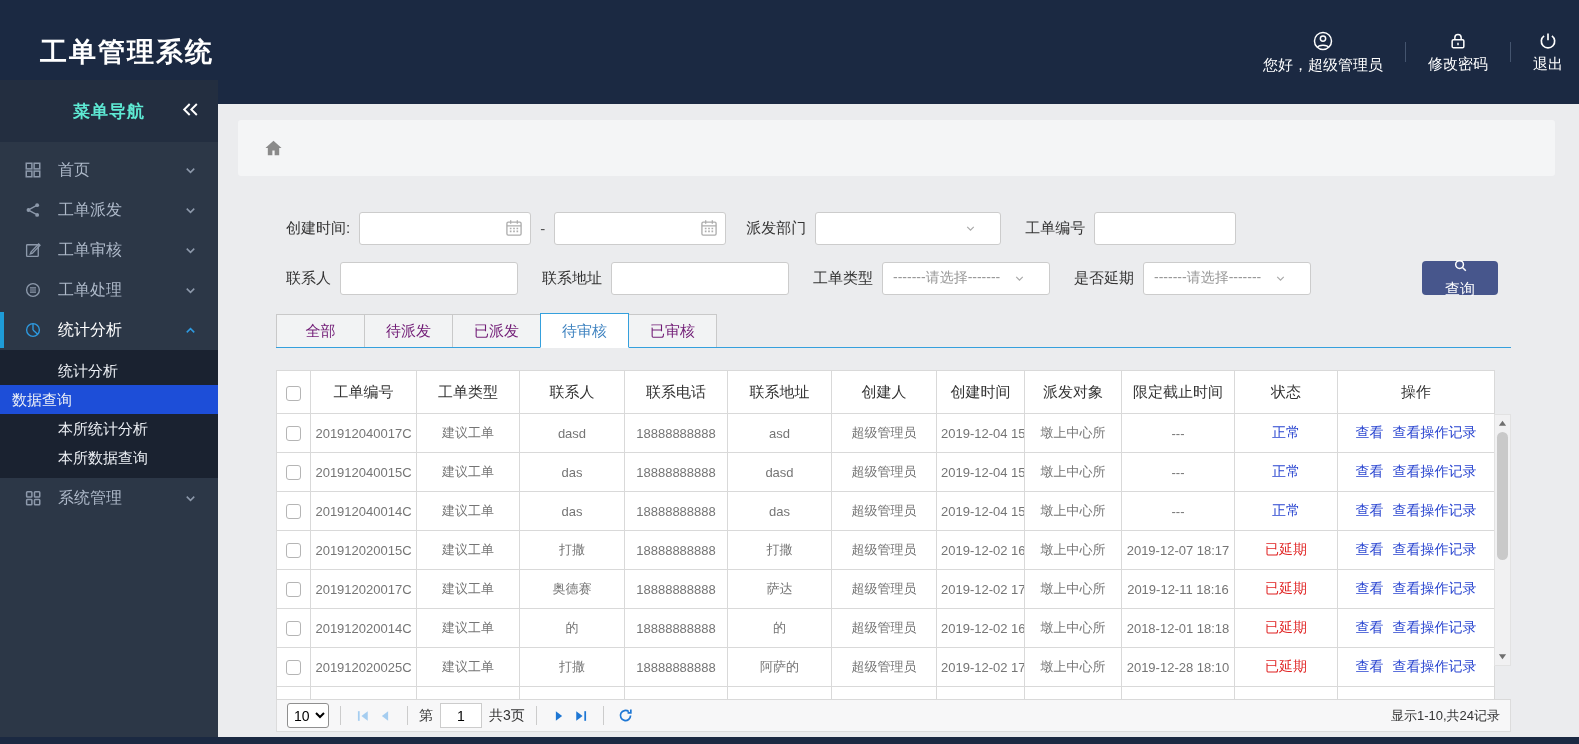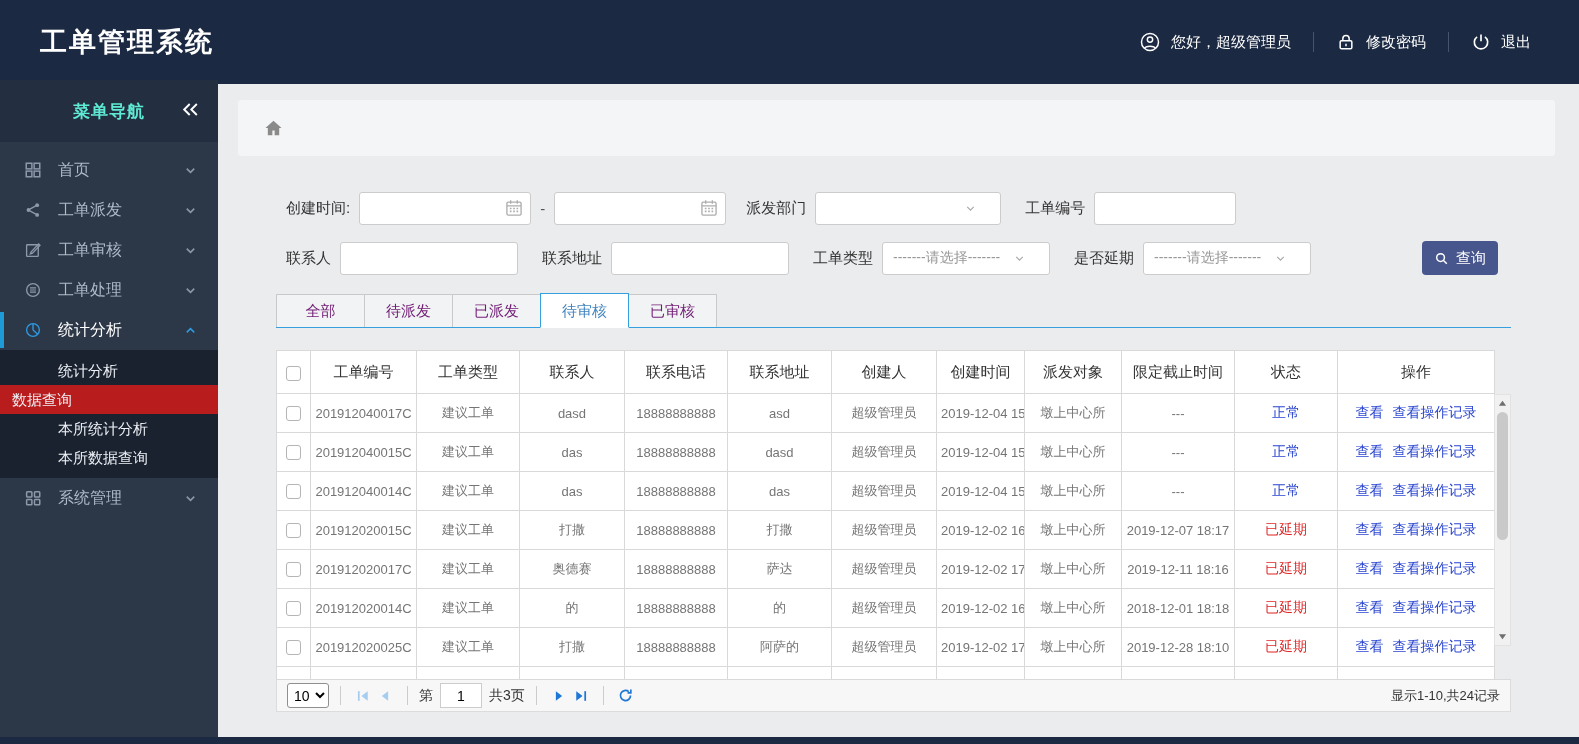--- a/index.html
+++ b/index.html
@@ -2,46 +2,46 @@
 <html><head>
 <meta charset="utf-8">
 <style>
   * { margin:0; padding:0; box-sizing:border-box; }
   html,body { width:1579px; height:744px; overflow:hidden; }
   body {
     font-family:"Liberation Sans","DejaVu Sans",sans-serif;
     background:#ebecee; position:relative; font-size:14px; color:#333;
   }
   
-  .header { height:84px; background:#1b2942; display:flex; align-items:center;
-    justify-content:space-between; padding:0 48px 0 40px; }
+  .header { height:104px; background:#1b2942; display:flex; align-items:center;
+    justify-content:space-between; padding:0 16px 0 40px; }
   .header-title { color:#fff; font-size:27px; font-weight:bold; letter-spacing:2px; }
   .header-right { display:flex; align-items:center; color:#fff; font-size:15px; }
-  .hr-item { display:flex; align-items:center; gap:10px; cursor:pointer; color:#fff; }
+  .hr-item { display:flex; align-items:center; gap:4px; cursor:pointer; color:#fff;flex-direction:column; }
   .hr-item .icon { display:flex; }
   .hr-sep { width:1px; height:20px; background:#44546e; margin:0 22px; }
   
   .sidebar { position:absolute; top:80px; left:0; bottom:7px; width:218px; background:#2c3747; }
   .sidebar-head { height:62px; background:#232e40; display:flex; align-items:center;
     justify-content:center; position:relative; }
   .sidebar-title { color:#5eead4; font-size:17px; font-weight:bold; letter-spacing:1px; }
   .collapse-btn { position:absolute; right:18px; top:20px; color:#fff; cursor:pointer; display:flex; }
   .nav { padding-top:8px; }
   .nav-item { height:40px; display:flex; align-items:center; padding:0 20px 0 24px;
     color:#aeb9c9; font-size:16px; cursor:pointer; position:relative; }
   .nav-item .icon { width:20px; margin-right:14px; display:flex; color:#8d99ab; }
   .nav-item .chev { margin-left:auto; display:flex; color:#8d99ab; }
   .nav-item.active { color:#fff; }
   .nav-item.active::before { content:''; position:absolute; left:0; top:2px; bottom:2px;
     width:4px; background:#1e9bd7; }
   .nav-item.active .icon, .nav-item.active .chev { color:#2e9ae0; }
   .submenu { background:#1a2230; padding:6px 0; }
   .submenu-item { height:29px; line-height:29px; padding-left:58px; color:#eef1f6;
     font-size:15px; cursor:pointer; }
-  .submenu-item.selected { background:#b91c1c;padding-left:12px; }
+  .submenu-item.selected { background:#1d4ed8;padding-left:12px; }
   
   .main { margin-left:218px; padding:16px 24px 0 20px; }
   .breadcrumb { height:56px; background:#f4f5f6; border-radius:3px; display:flex;
     align-items:center; padding-left:25px; color:#8a8a8a; }
   
   .filters { margin:36px 0 0 48px; width:1212px; font-size:15px; }
   .filter-row { display:flex; align-items:center; margin-bottom:16px; }
   .f-label { margin-right:9px; color:#333; white-space:nowrap; }
   .txt { height:33px; border:1px solid #ccc; border-radius:3px; background:#fff;
     padding:0 8px; font-size:14px; color:#333; outline:none;
@@ -51,21 +51,21 @@
   .cal-ic { position:absolute; right:7px; top:6px; color:#adadad; }
   .range-sep { margin:0 9px; color:#555; }
   .sel { height:33px; border:1px solid #ccc; border-radius:3px; background:#fff;
     display:flex; align-items:center; justify-content:space-between; padding:0 23px 0 10px;
     color:#999; font-size:14px; cursor:pointer; }
   .sel .sel-chev { color:#a9a9a9; display:flex; }
   .gap24 { width:24px; } .gap20 { width:20px; }
   .search-btn { margin-left:auto; width:76px; height:34px; background:#47568c; border:none;
     border-radius:4px; color:#fff; font-size:15px; display:flex; align-items:center;
     justify-content:center; gap:7px; cursor:pointer;
-    font-family:"Liberation Sans","DejaVu Sans",sans-serif; }
+    font-family:"Liberation Sans","DejaVu Sans",sans-serif;flex-direction:column; }
   
   .tabs { margin:18px 0 0 38px; width:1235px; display:flex; align-items:flex-end;
     border-bottom:1px solid #35a0dd; }
   .tab { width:89px; height:33px; line-height:32px; text-align:center; background:#f2f3f4;
     border:1px solid #c9c9c9; border-bottom:none; color:#701a75; font-size:15px;
     cursor:pointer; margin-right:-1px; }
   .tab.active { background:#fff; border:1px solid #35a0dd; border-bottom:1px solid #fff;
     height:35px; line-height:34px; margin-bottom:-1px; color:#3f83c0; position:relative; z-index:2; }
   
   .table-zone { margin:22px 0 0 38px; width:1235px; position:relative; }

